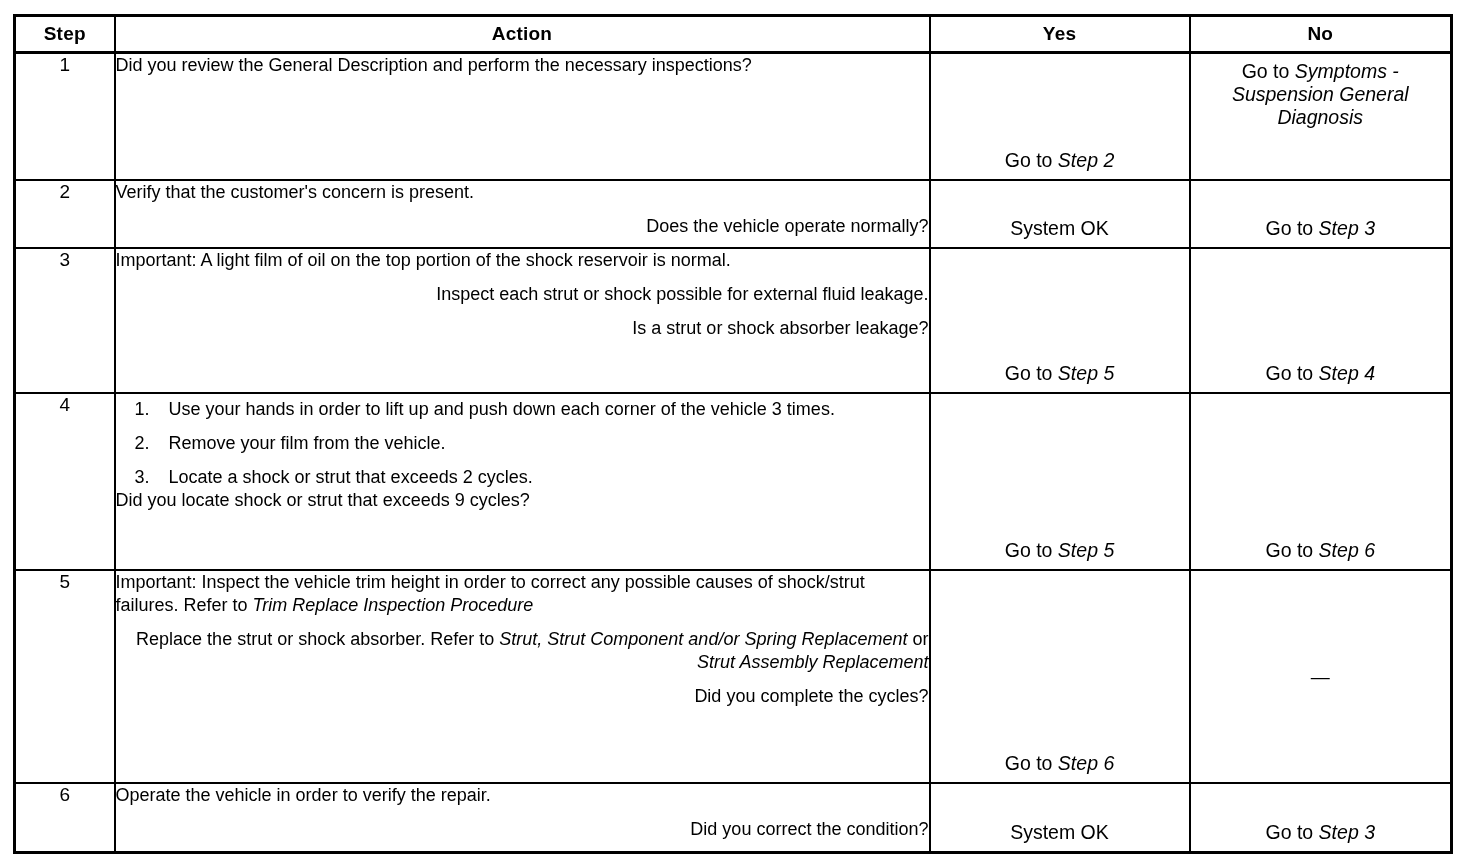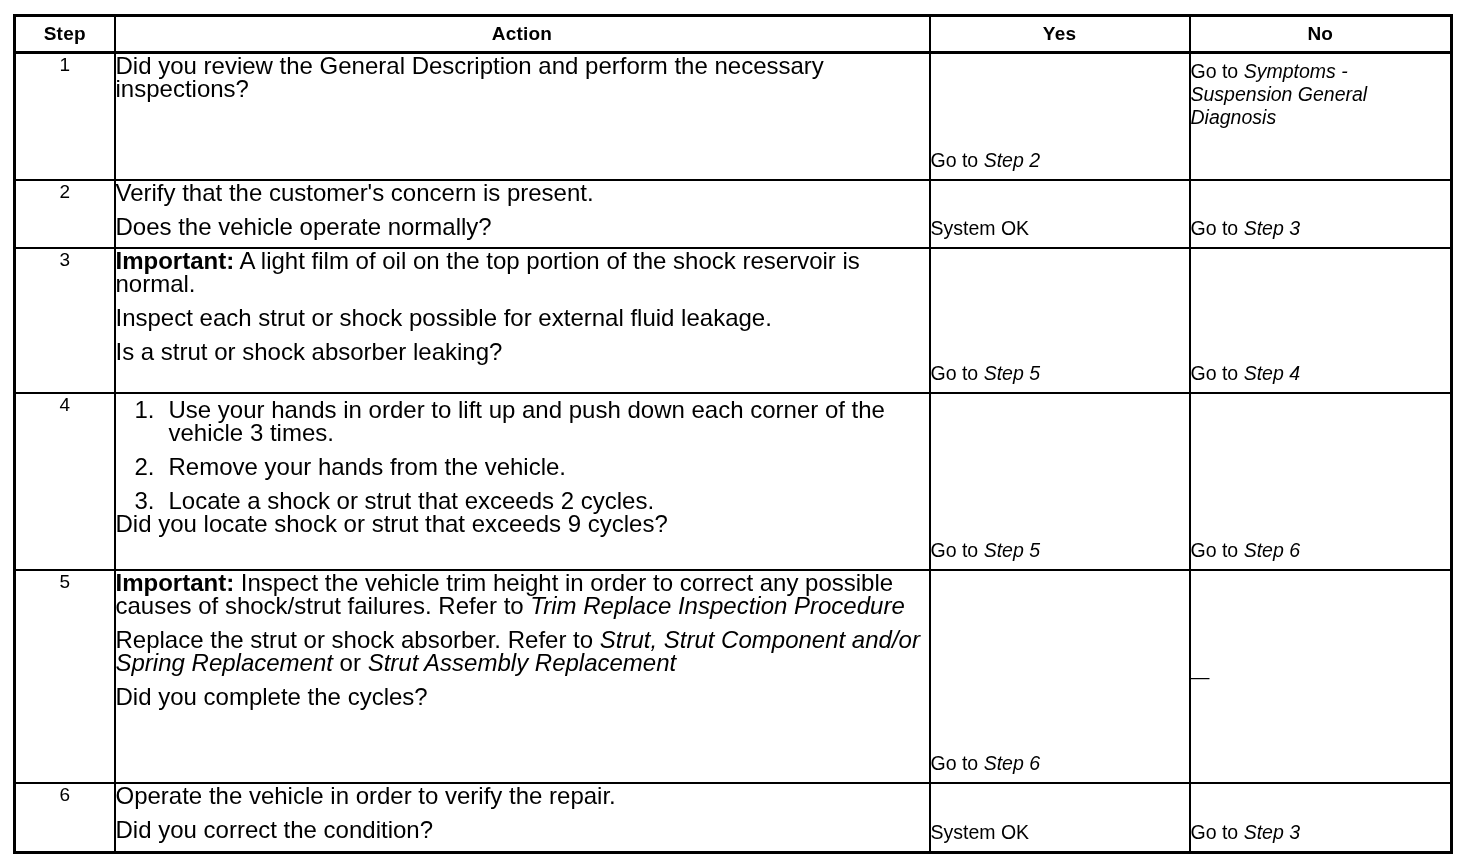--- a/index.html
+++ b/index.html
@@ -46,25 +46,25 @@
   
   td.step{
     text-align:center;
     vertical-align:middle;
     font-size:19px;
   }
 
   
   td.action{
     padding:6px 10px 6px 11px;
-    font-size:24px;
+    font-size:18px;
     line-height:23px;
   }
   td.action p{margin:0 0 0 0;}
-  td.action p + p{margin-top:11px;}
+  td.action p + p{margin-top:11px;text-align:right;}
 
   
   ol.steps{
     margin:4px 0 0 0;
     padding:0 0 0 0;
     list-style:none;
   }
   ol.steps li{
     position:relative;
     padding-left:53px;
@@ -72,30 +72,31 @@
   }
   ol.steps li:last-child{margin-bottom:0;}
   ol.steps li .num{
     position:absolute;left:19px;top:0;
     width:30px;
     text-align:left;
   }
 
   
   td.ans{
+    text-align:center;
     font-size:19.5px;
     line-height:23px;
     padding:6px 8px 6px 8px;
   }
   td.ans.bottom{vertical-align:bottom;padding-bottom:7px;}
   td.ans.mid{vertical-align:middle;}
   td.ans.top{vertical-align:top;}
 
   i,em{font-style:italic;}
-  b,strong{font-weight:bold;}
+  b,strong{font-weight:normal;}
   .dash{font-size:19px;letter-spacing:0;}
 </style>
 </head>
 <body>
 
 <div class="sheet">
 <table class="diag">
   <colgroup>
     <col class="c-step">
         <col class="c-action">
@@ -137,36 +138,36 @@
       <td class="ans bottom">
         <span>Go to </span><i>Step 3</i>
       </td>
     </tr>
 
     <tr style="height:145px;">
       <td class="step">3</td>
       <td class="action">
         <p><b>Important:</b><span> A light film of oil on the top portion of the shock reservoir is normal.</span></p>
         <p>Inspect each strut or shock possible for external fluid leakage.</p>
-        <p>Is a strut or shock absorber leaking?</p>
+        <p>Is a strut or shock absorber leakage?</p>
       </td>
       <td class="ans bottom">
         <span>Go to </span><i>Step 5</i>
       </td>
       <td class="ans bottom">
         <span>Go to </span><i>Step 4</i>
       </td>
     </tr>
 
     <tr style="height:177px;">
       <td class="step">4</td>
       <td class="action">
         <ol class="steps">
           <li><span class="num">1.</span><span>Use your hands in order to lift up and push down each corner of the vehicle 3 times.</span></li>
-          <li><span class="num">2.</span><span>Remove your hands from the vehicle.</span></li>
+          <li><span class="num">2.</span><span>Remove your film from the vehicle.</span></li>
           <li><span class="num">3.</span><span>Locate a shock or strut that exceeds 2 cycles.</span></li>
         </ol>
         <p>Did you locate shock or strut that exceeds 9 cycles?</p>
       </td>
       <td class="ans bottom">
         <span>Go to </span><i>Step 5</i>
       </td>
       <td class="ans bottom">
         <span>Go to </span><i>Step 6</i>
       </td>

